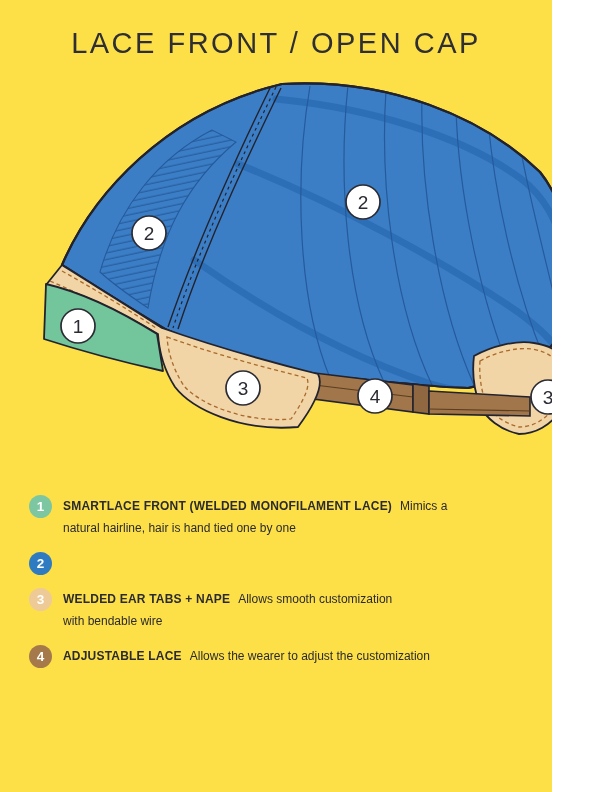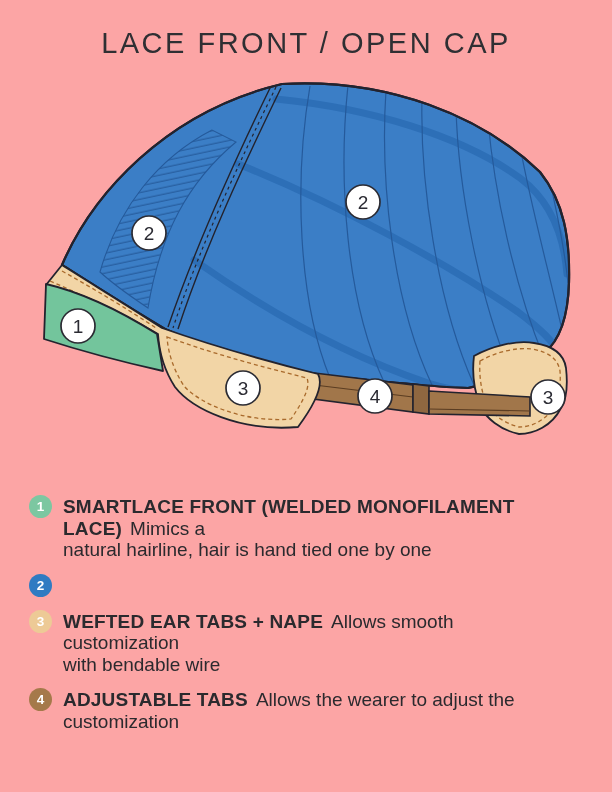--- a/index.html
+++ b/index.html
@@ -1,19 +1,19 @@
 <!DOCTYPE html>
 <html><head>
 <meta charset="utf-8">
 <style>
   html,body{margin:0;padding:0;background:#ffffff;}
   .page{
     position:relative;
-    width:612px;height:792px;
-    background:#fca5a5;
+    width:552px;height:792px;
+    background:#fde047;
     font-family:"Liberation Sans", sans-serif;
     overflow:hidden;
   }
   .title{
     position:absolute;top:27px;left:0;right:0;
     text-align:center;
     font-size:29px;
     font-weight:300;
     letter-spacing:2.5px;
     color:#2f2f33;
@@ -28,21 +28,21 @@
   }
   .badge{
     flex:0 0 auto;
     width:23px;height:23px;border-radius:50%;
     color:#ffffff;font-size:13.5px;font-weight:bold;
     display:flex;align-items:center;justify-content:center;
     margin-top:-1px;
   }
   .legend-text{
     margin:0;
-    font-size:19px;line-height:21.5px;color:#2b2a2e;
+    font-size:12px;line-height:21.5px;color:#2b2a2e;
     white-space:pre-line;
   }
   .legend-text b{font-weight:bold;letter-spacing:0.2px;}
   .legend-text .desc{margin-left:8px;}
   .callout-num{
     font-size:19px;fill:#2b2b33;font-weight:400;
   }
 </style>
 </head>
 <body>
@@ -152,23 +152,23 @@
       <p class="legend-text"><b>SMARTLACE FRONT (WELDED MONOFILAMENT LACE)</b><span class="desc">Mimics a
 natural hairline, hair is hand tied one by one</span></p>
     </div>
 
     <div class="legend-item">
       <span class="badge" style="background: rgb(47, 123, 194);">2</span>
     </div>
 
     <div class="legend-item">
       <span class="badge" style="background: rgb(237, 202, 150);">3</span>
-      <p class="legend-text"><b>WEFTED EAR TABS + NAPE</b><span class="desc">Allows smooth customization
+      <p class="legend-text"><b>WELDED EAR TABS + NAPE</b><span class="desc">Allows smooth customization
 with bendable wire</span></p>
     </div>
 
     <div class="legend-item">
       <span class="badge" style="background: rgb(165, 121, 74);">4</span>
-      <p class="legend-text"><b>ADJUSTABLE TABS</b><span class="desc">Allows the wearer to adjust the customization</span></p>
+      <p class="legend-text"><b>ADJUSTABLE LACE</b><span class="desc">Allows the wearer to adjust the customization</span></p>
     </div>
 
   </div>
 </div>
 
 </body></html>

